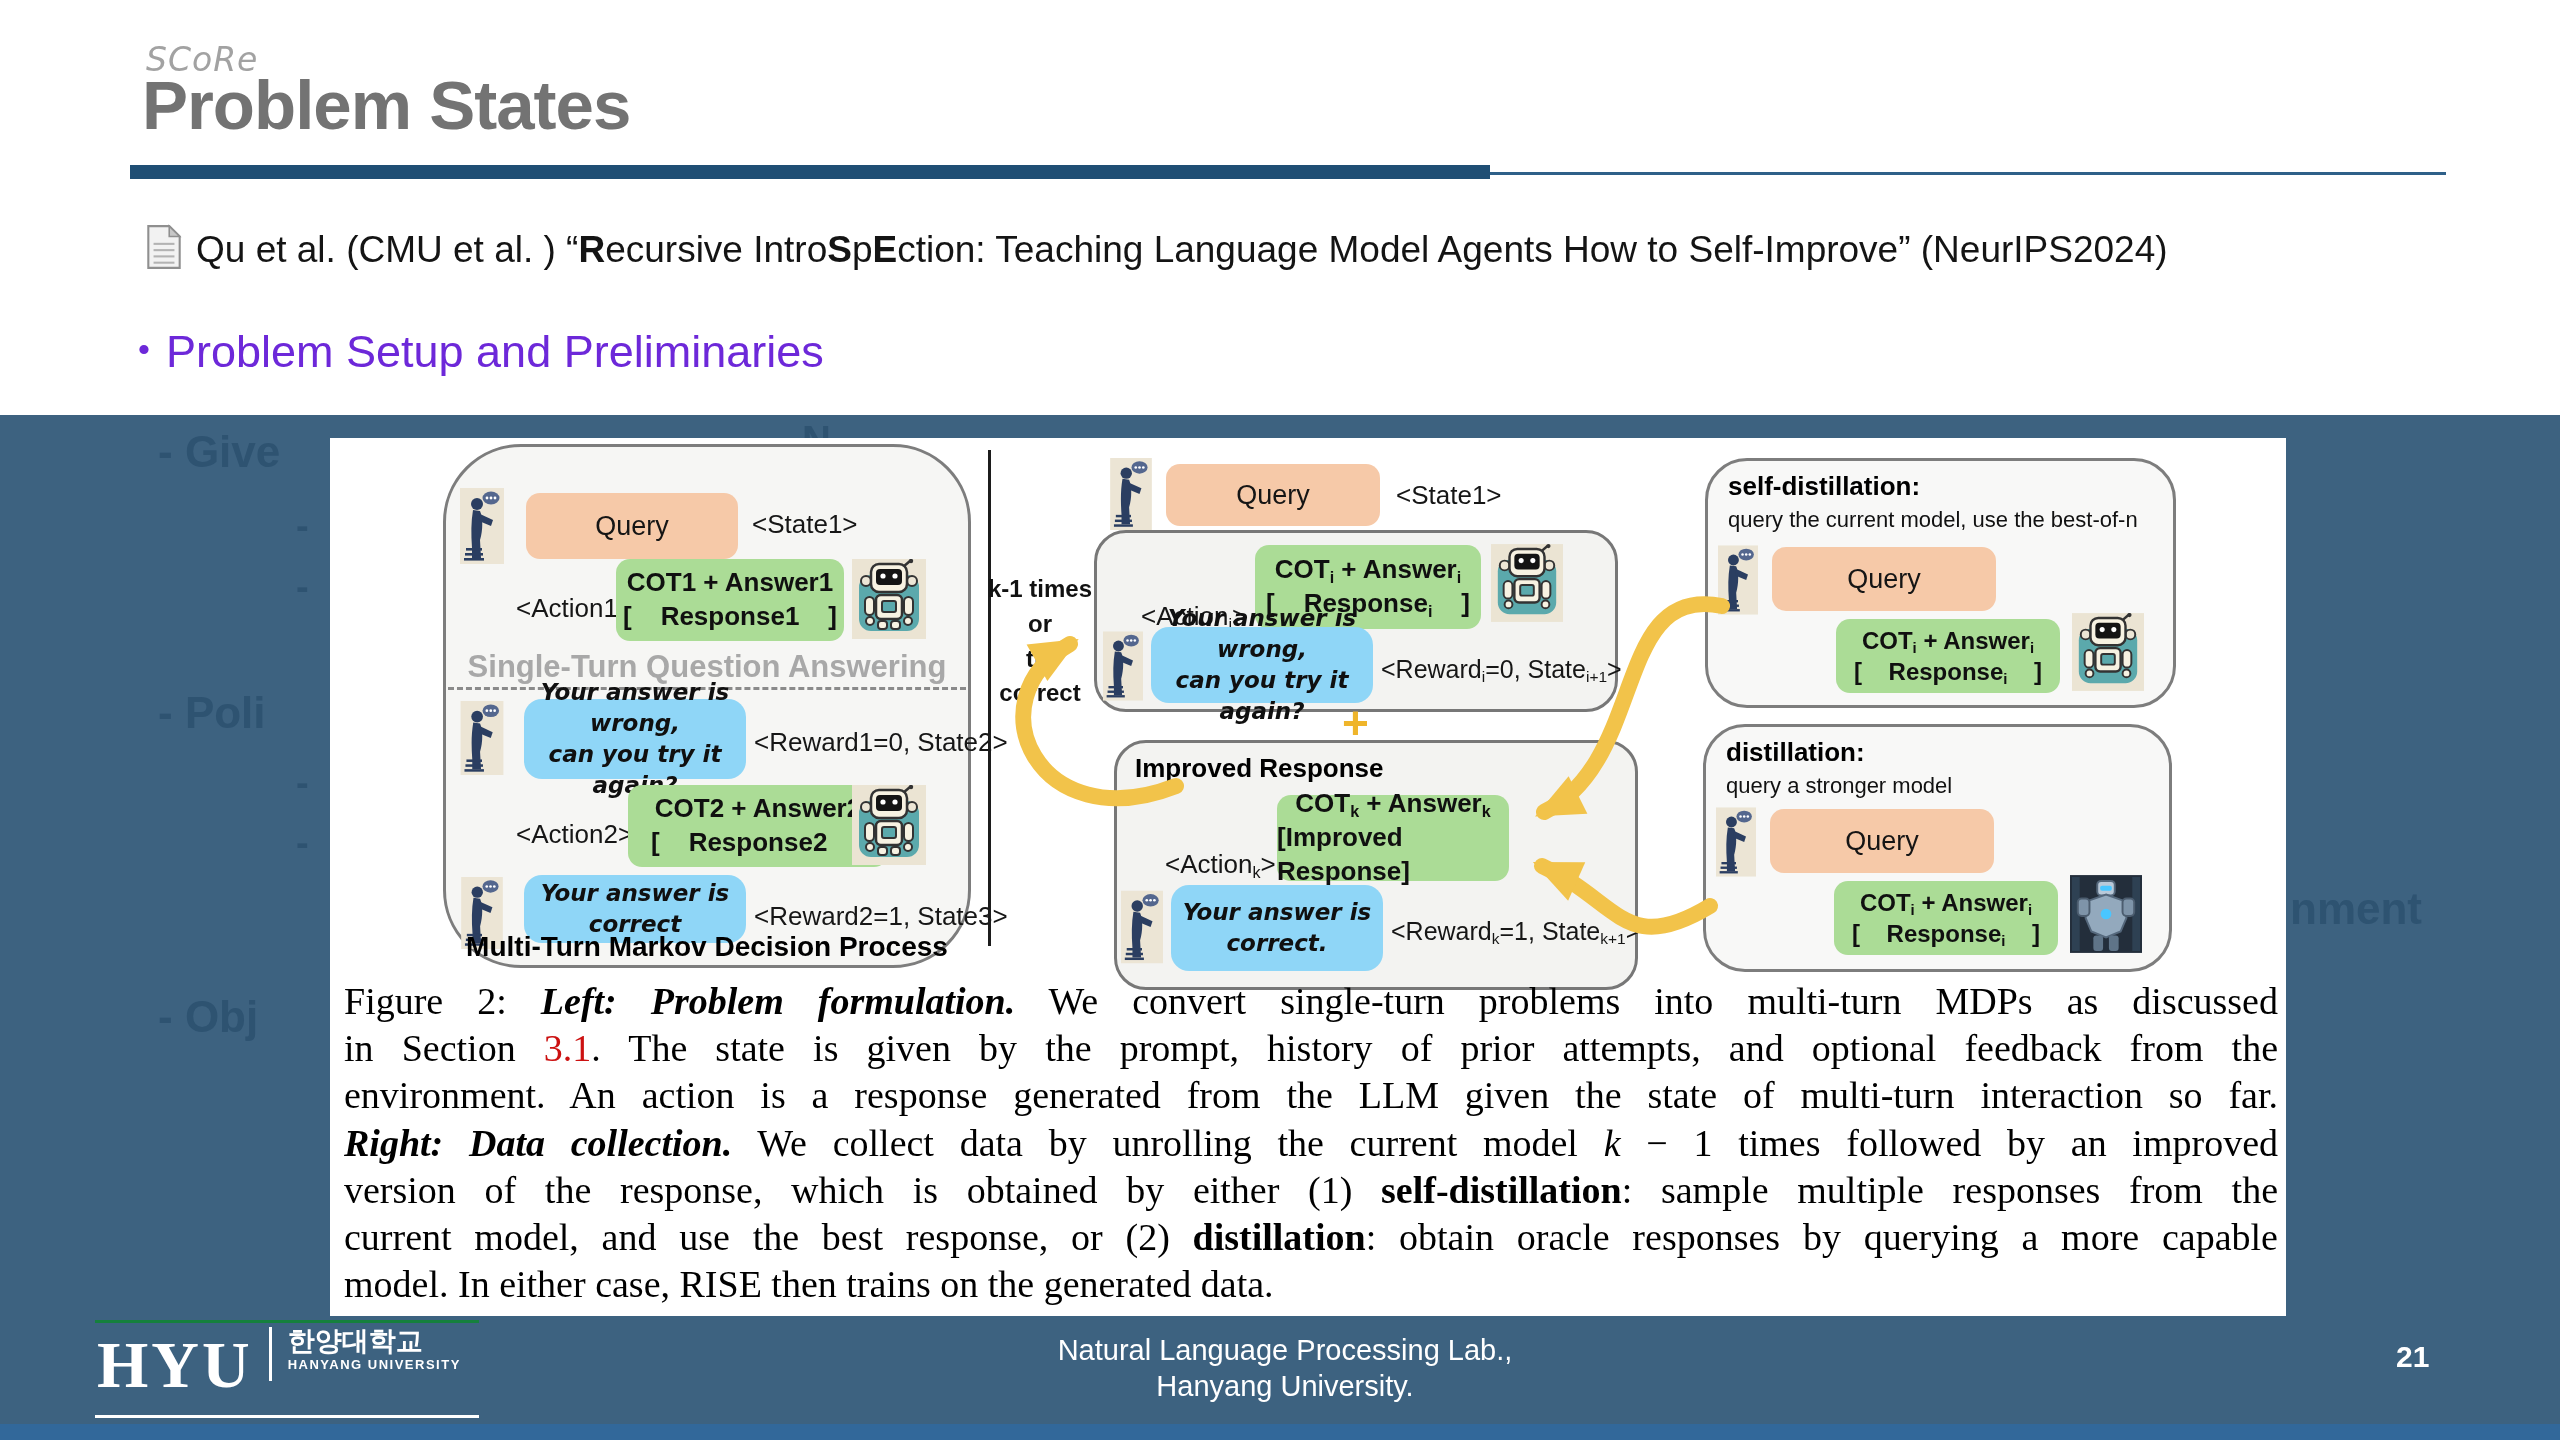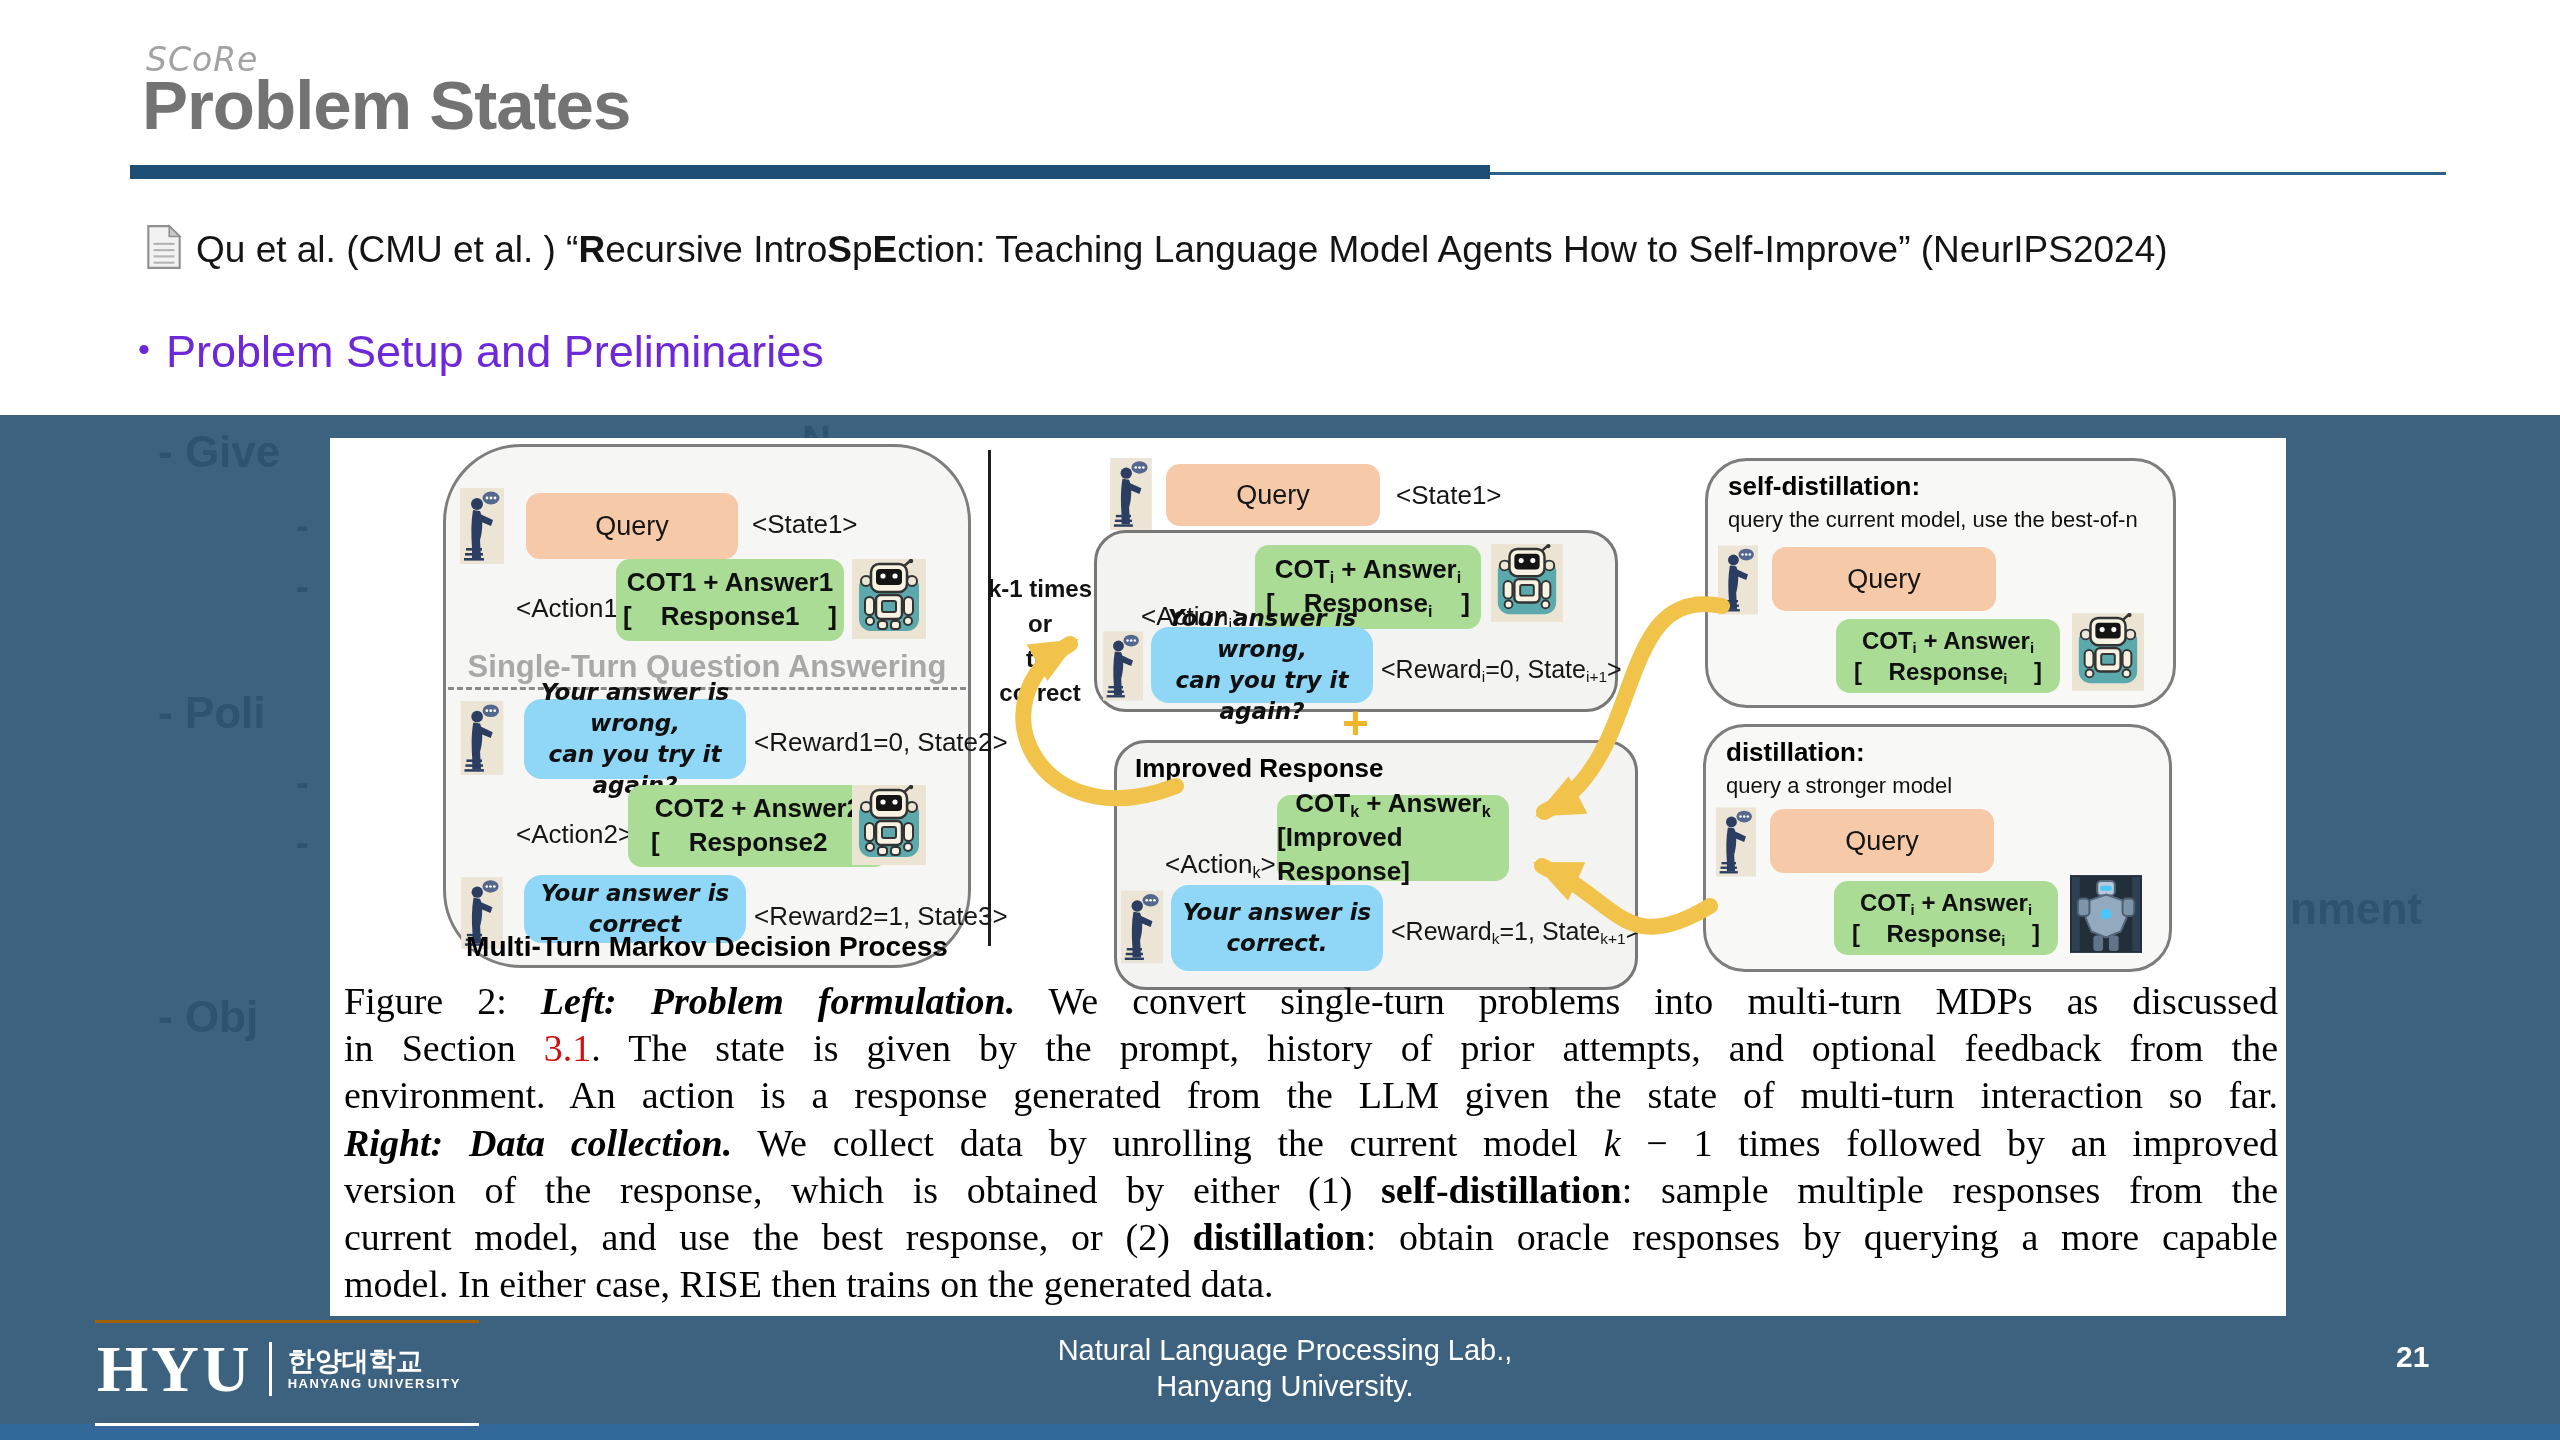--- a/index.html
+++ b/index.html
@@ -59,22 +59,22 @@
   .caption{position:absolute;left:14px;top:540px;width:1934px;font-family:"Liberation Serif",serif;
            font-size:38px;line-height:47.2px;color:#000}
   .cap-line{text-align:justify;text-align-last:justify}
   .cap-last{text-align-last:left}
   .bi{font-weight:bold;font-style:italic}
   .b{font-weight:bold}
   .it{font-style:italic}
   .red{color:#cc1111}
 
   
-  .hyu-logo{left:95px;top:1320px;height:84px;display:flex;align-items:center;gap:16px;
-            border-top:3px solid #a16207;border-bottom:3px solid #fff;padding:4px 18px 12px 2px}
+  .hyu-logo{left:95px;top:1320px;height:84px;display:flex;align-items:flex-start;gap:16px;
+            border-top:3px solid #15803d;border-bottom:3px solid #fff;padding:4px 18px 4px 2px}
   .hyu-word{font-family:"Liberation Serif",serif;font-size:66px;font-weight:bold;color:#fff;letter-spacing:3px}
   .hyu-div{width:3px;height:54px;background:#fff}
   .hyu-kor{font-size:27px;font-weight:bold;color:#fff;line-height:1.1}
   .hyu-eng{font-size:13px;font-weight:bold;color:#fff;letter-spacing:1.5px}
   .footer-lab{left:985px;top:1332px;width:600px;text-align:center;color:#fff;font-size:29px;line-height:36px}
   .page-number{left:2396px;top:1340px;color:#fff;font-size:30px;font-weight:bold}
 </style>
 </head>
 <body>
 

